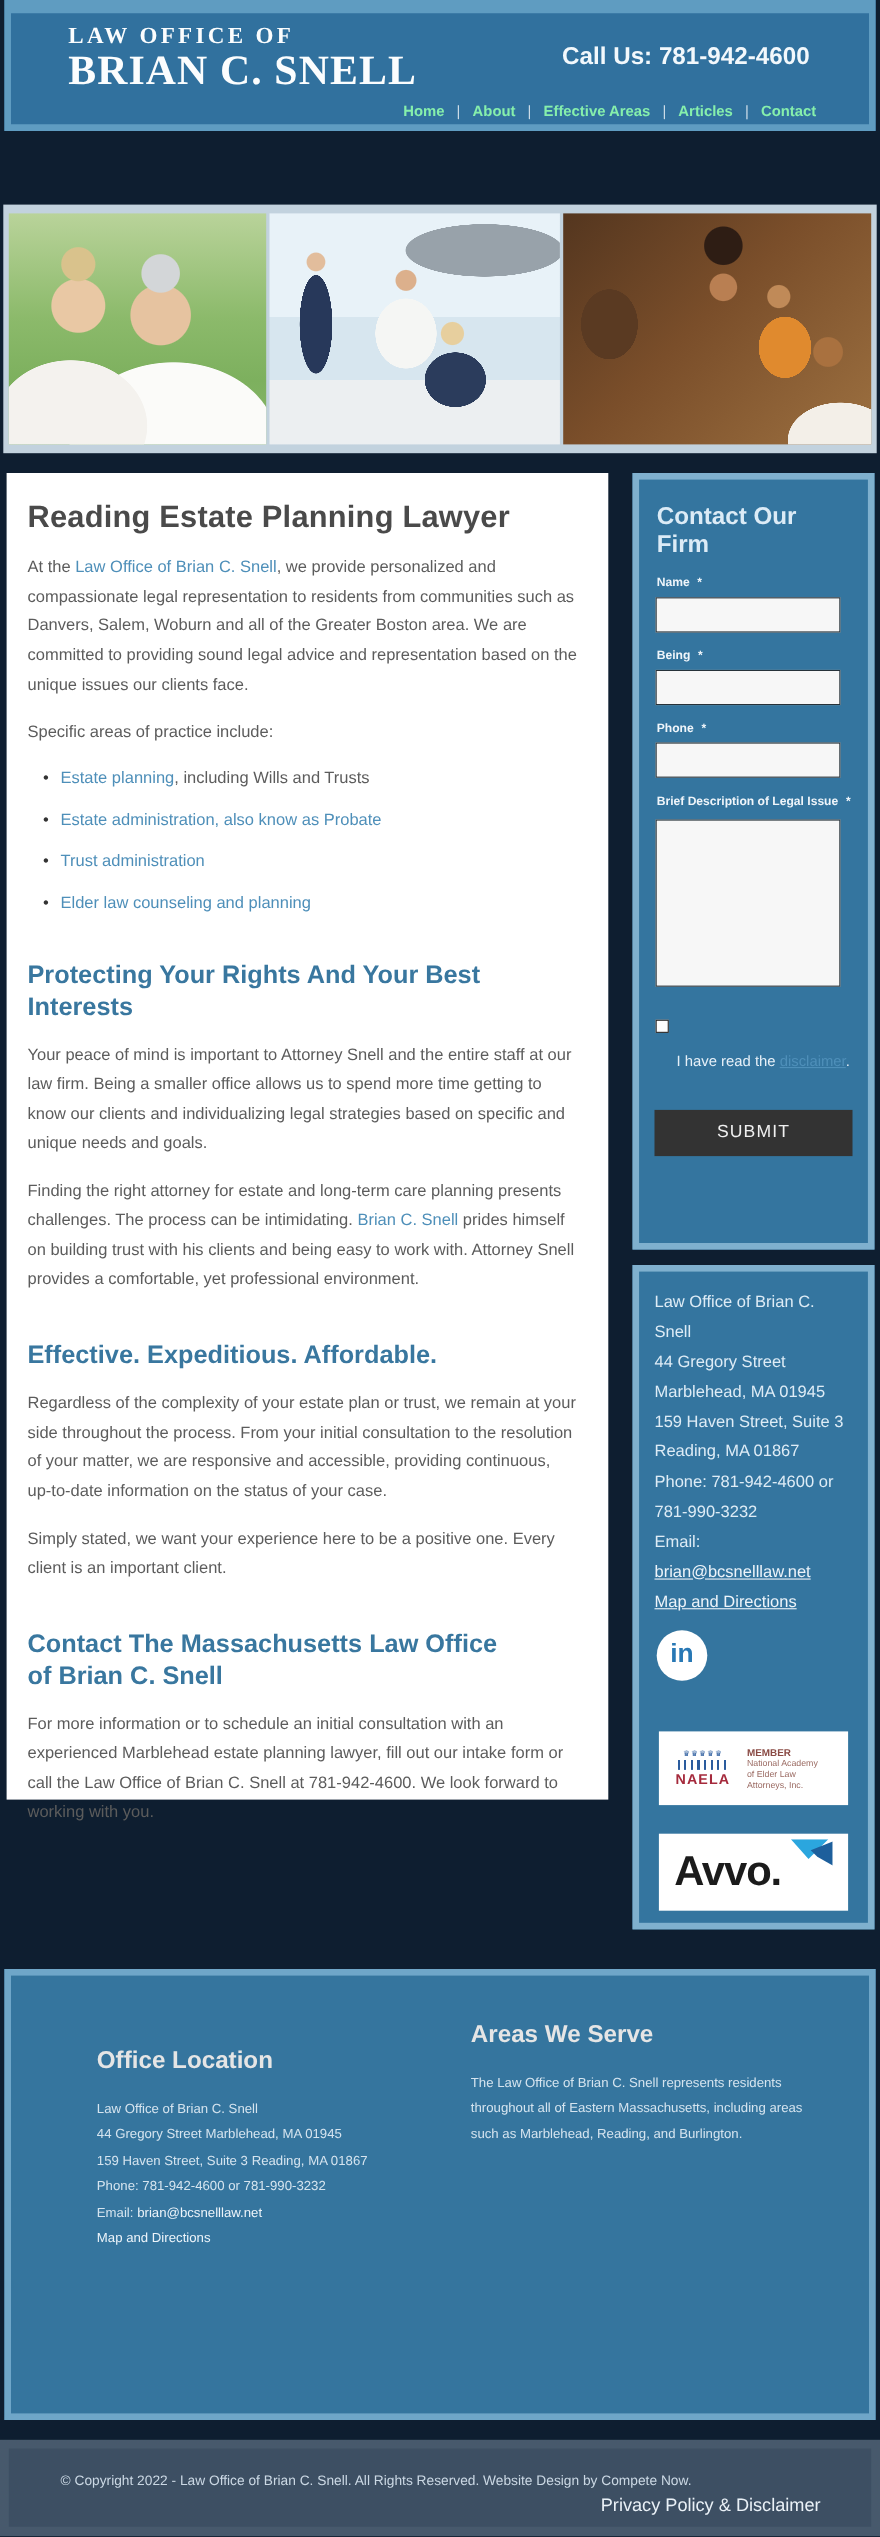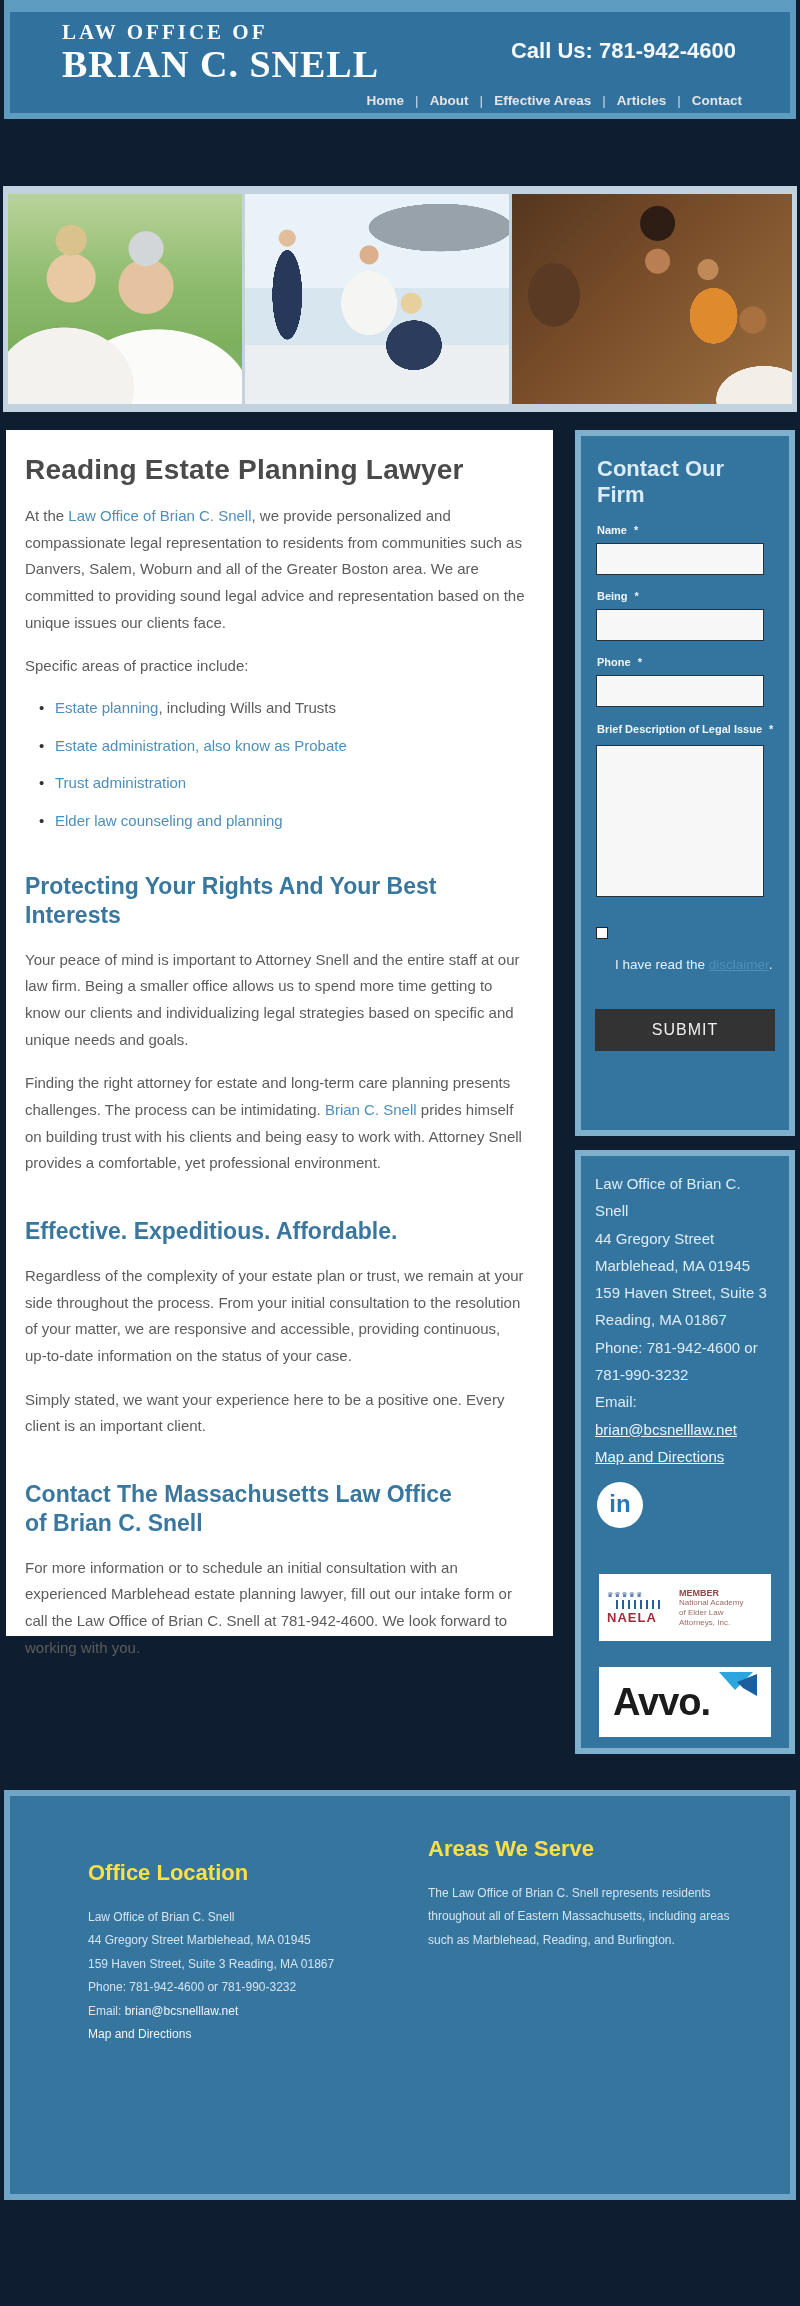--- a/index.html
+++ b/index.html
@@ -7,21 +7,21 @@
   .page{position:relative;width:800px;height:2306px;background:#0E1E30;overflow:hidden;margin:0 auto;}
 
   
   .header-box{position:absolute;left:4px;right:4px;top:0;height:119px;box-sizing:border-box;
     background:#31719E;border:6px solid #5F9CC1;border-top-width:12px;}
   .logo{position:absolute;left:52px;top:8px;color:#FBFDFE;font-family:"Liberation Serif","DejaVu Serif",serif;cursor:pointer;}
   .logo-l1{font-size:21px;font-weight:bold;letter-spacing:3px;}
   .logo-l2{font-size:38px;font-weight:bold;letter-spacing:1px;margin-top:-3px;}
   .phone{position:absolute;right:54px;top:26px;color:#F2F8FC;font-size:22px;font-weight:bold;}
   .nav{position:absolute;right:48px;bottom:5px;display:flex;list-style:none;margin:0;padding:0;}
-  .nav li{color:#e5e5e5;font-size:13.5px;font-weight:bold;cursor:pointer;white-space:nowrap;}
+  .nav li{color:#86efac;font-size:13.5px;font-weight:bold;cursor:pointer;white-space:nowrap;}
   .nav li + li::before{content:"|";color:rgba(255,255,255,.75);font-weight:normal;padding:0 11px;}
 
   
   .hero{position:absolute;left:3px;right:3px;top:186px;height:226px;box-sizing:border-box;
     background:#C2D2DE;padding:8px 5px;display:flex;gap:3px;}
   .hero .ph{height:100%;}
   .ph1{flex:0 0 234px;background:
     radial-gradient(circle at 27% 22%, #d9c28c 0 15px, rgba(0,0,0,0) 16px),
     radial-gradient(circle at 59% 26%, #d3d6d8 0 17px, rgba(0,0,0,0) 18px),
     radial-gradient(circle at 27% 40%, #e9c8a4 0 24px, rgba(0,0,0,0) 25px),
@@ -81,38 +81,38 @@
     border:none;font-size:16px;letter-spacing:1px;font-family:inherit;cursor:pointer;}
 
   .card-box{top:1150px;height:604px;padding:14px 14px;}
   .card-lines div{color:#DEECF6;font-size:15px;line-height:1.82;}
   .card-lines .tlink{color:#EDF4FA;text-decoration:underline;}
   .li-circle{width:46px;height:46px;border-radius:50%;background:#FFFFFF;margin:12px 0 0 2px;
     display:flex;align-items:center;justify-content:center;cursor:pointer;}
   .li-circle span{color:#2878B5;font-weight:bold;font-size:24px;line-height:1;margin-top:-3px;}
   .badge{width:172px;background:#FFFFFF;margin:0 auto;box-sizing:border-box;cursor:pointer;}
   .naela{height:67px;margin-top:46px;display:flex;align-items:center;padding:6px 8px;gap:8px;}
-  .naela-left{width:64px;text-align:left;}
+  .naela-left{width:64px;text-align:center;}
   .naela-crowns{color:#2B5C9E;font-size:7px;letter-spacing:1px;line-height:1;}
   .naela-cols{height:9px;width:46px;margin:2px auto 1px auto;
     background:repeating-linear-gradient(90deg,#2B5C9E 0 2px,rgba(0,0,0,0) 2px 6px);}
   .naela-brand{color:#A52A3C;font-weight:bold;font-size:13px;letter-spacing:1px;}
   .naela-right{flex:1;}
   .naela-member{color:#8A4B45;font-weight:bold;font-size:9px;}
   .naela-line{color:#9B6B63;font-size:8px;line-height:1.25;}
   .avvo{height:70px;margin-top:26px;position:relative;display:flex;align-items:center;}
   .avvo-word{font-size:38px;font-weight:bold;color:#1B1B1B;margin-left:14px;letter-spacing:-1px;}
   .avvo-flag{position:absolute;right:14px;top:5px;}
 
   
   .footer-box{position:absolute;left:4px;right:4px;top:1790px;height:410px;box-sizing:border-box;
     background:#35759E;border:6px solid #6FA6C8;}
   .foot-left{position:absolute;left:78px;top:64px;width:262px;}
   .foot-right{position:absolute;left:418px;top:40px;width:322px;}
-  .foot-h{color:#fde047;font-size:22px;font-weight:bold;margin:0 0 20px 0;}
+  .foot-h{color:#e5e5e5;font-size:22px;font-weight:bold;margin:0 0 20px 0;}
   .foot-left .lines div, .foot-right .foot-p{color:#D5E4EF;font-size:12px;line-height:1.95;}
   .foot-left .tlink{color:#EDF4FA;}
   .foot-right .foot-p{margin:0;}
 
   
   .bottom{position:absolute;left:0;right:0;top:2218px;height:88px;background:#47596C;}
   .bottom-inner{position:absolute;left:8px;right:8px;top:8px;height:71px;background:#3D4F63;}
   .copyright{position:absolute;left:47px;top:22px;color:#CBD8E4;font-size:12.5px;}
   .privacy{position:absolute;right:46px;bottom:9px;color:#EAF1F7;font-size:16.5px;cursor:pointer;}
 </style>
@@ -239,14 +239,20 @@
           <div><span>Email: </span><span class="tlink">brian@bcsnelllaw.net</span></div>
           <div><span class="tlink">Map and Directions</span></div>
         </div>
     </div>
     <div class="foot-right">
       <div class="foot-h">Areas We Serve</div>
       <p class="foot-p">The Law Office of Brian C. Snell represents residents throughout all of Eastern Massachusetts, including areas such as Marblehead, Reading, and Burlington.</p>
     </div>
   </div>
 
+  <div class="bottom">
+    <div class="bottom-inner">
+      <div class="copyright">© Copyright 2022 - Law Office of Brian C. Snell. All Rights Reserved. Website Design by Compete Now.</div>
+      <div class="privacy">Privacy Policy &amp; Disclaimer</div>
+    </div>
+  </div>
 
 </div>
 
 </body></html>

